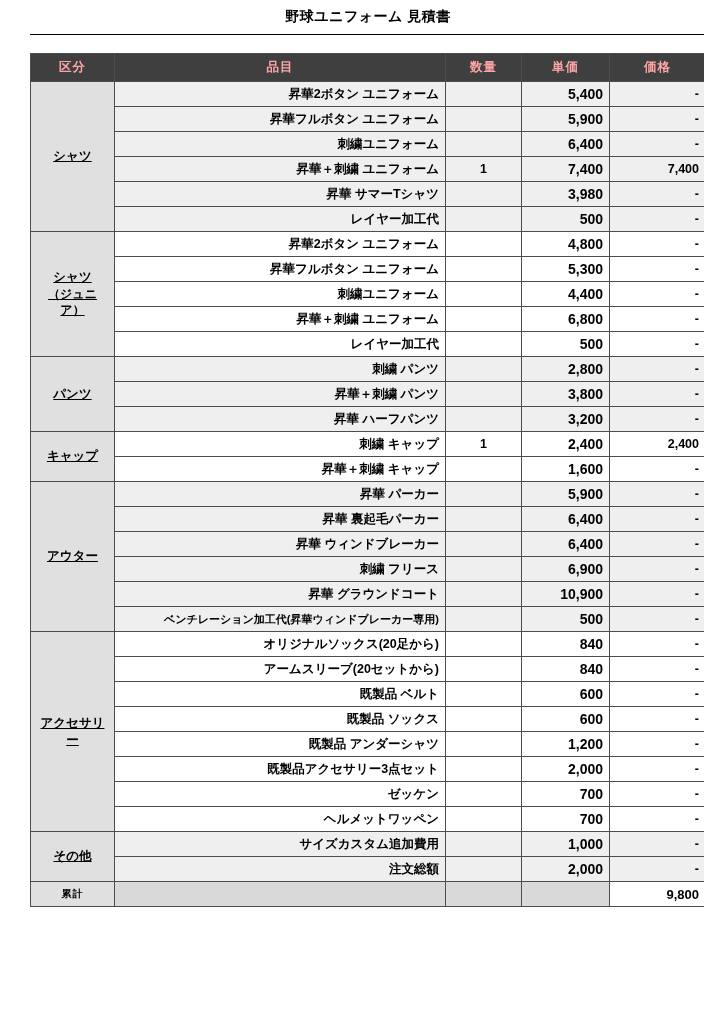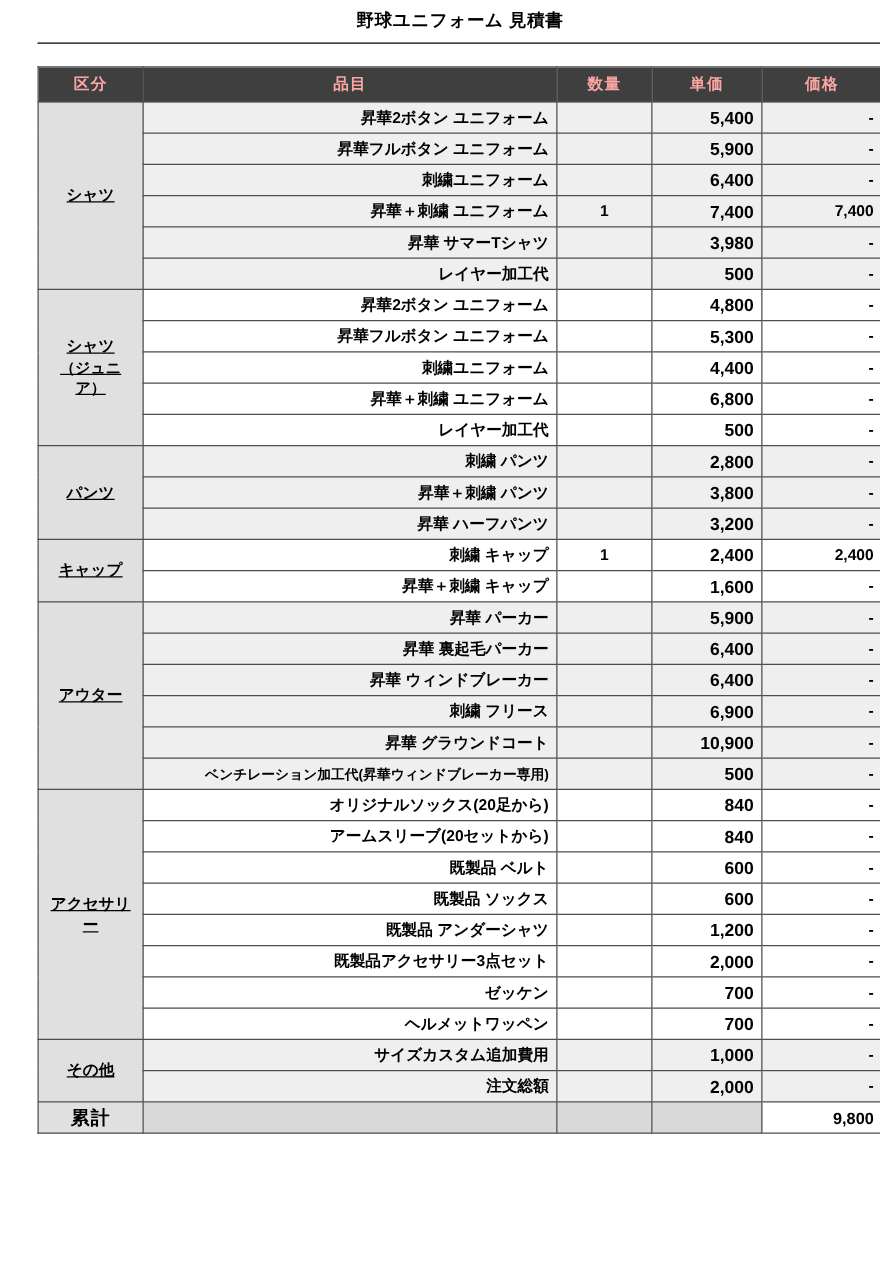--- a/index.html
+++ b/index.html
@@ -135,21 +135,21 @@
     background: #efefef;
   }
   tr.plain td.name, tr.plain td.qty, tr.plain td.price, tr.plain td.amount {
     background: #ffffff;
   }
   
   td.foot-label {
     background: #e0e0e0;
     text-align: center;
     font-weight: bold;
-    font-size: 15px;
+    font-size: 10px;
     letter-spacing: 1px;
   }
   td.foot-blank {
     background: #d9d9d9;
   }
   td.foot-total {
     background: #ffffff;
     text-align: right;
     font-weight: bold;
     font-size: 13px;

